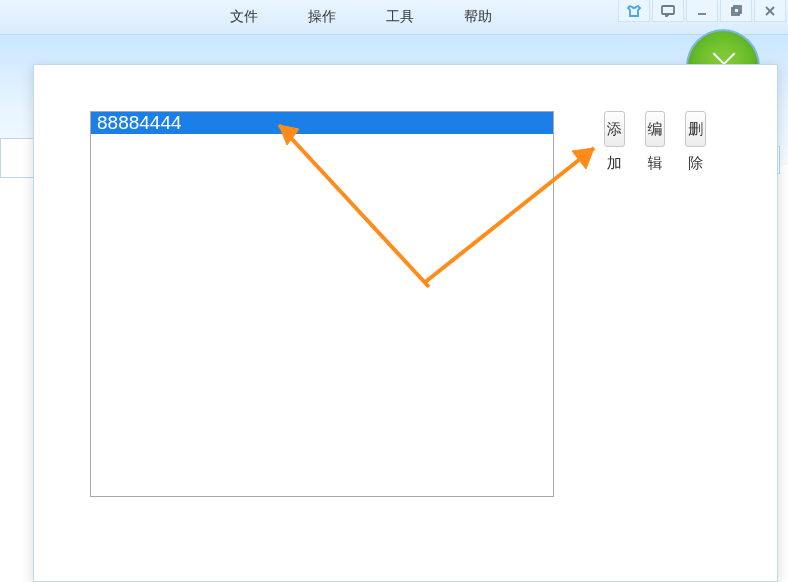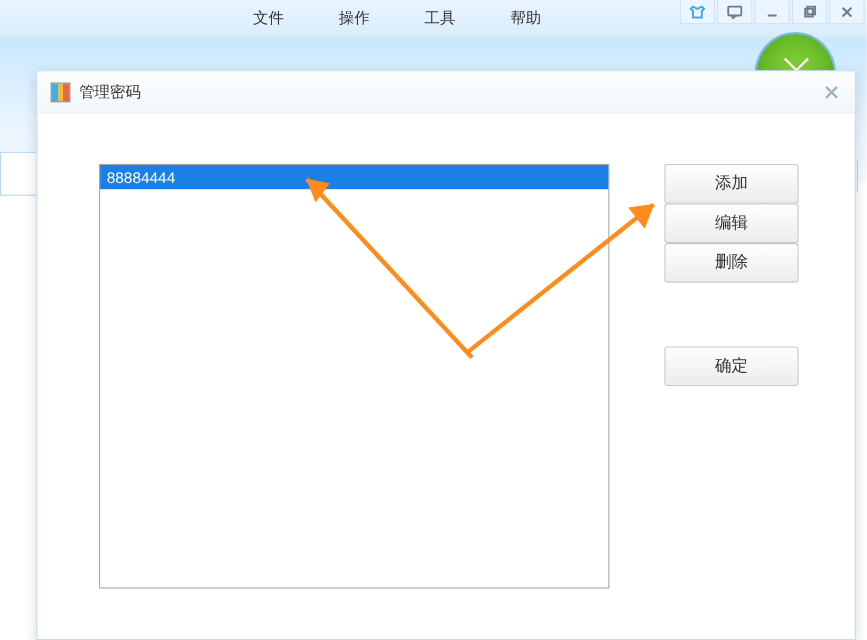--- a/index.html
+++ b/index.html
@@ -115,25 +115,26 @@
     width: 464px; height: 386px;
     border: 1px solid #a8a8a8;
     background: #fff;
   }
   .list-item {
     height: 22px;
     line-height: 22px;
     padding-left: 6px;
     color: #fff;
     background: #1a7fe6;
-    font-size: 14px;
+    font-size: 19px;
   }
   .btn-col {
     display: flex;
-    flex-direction: column;
+    flex-direction: row;
+    gap: 20px;
     width: 122px;
   }
   .btn-col .gap-big { height: 58px; }
   .btn {
     height: 36px;
     border: 1px solid #c8c8c8;
     border-radius: 3px;
     background: linear-gradient(#fefefe, #ececec);
     text-align: center;
     line-height: 34px;
@@ -193,40 +194,29 @@
 </div>
 <div class="search-left-bg"></div>
 <div class="search-stub">
   <svg width="16" height="16" viewBox="0 0 16 16">
       <circle cx="7" cy="7" r="5"></circle>
       <line x1="11" y1="11" x2="15" y2="15"></line>
     </svg>
 </div>
 
 <div class="dialog">
-  <div class="dlg-title">
-    <span class="archive-icon"></span>
-    <span class="title-text">管理密码</span>
-    <div class="dlg-close">
-      <svg width="14" height="14" viewBox="0 0 14 14">
-          <line x1="2" y1="2" x2="12" y2="12"></line>
-          <line x1="12" y1="2" x2="2" y2="12"></line>
-        </svg>
-    </div>
-  </div>
   <div class="dlg-body">
     <div class="listbox">
       <div class="list-item">88884444</div>
     </div>
     <div class="btn-col">
       <div class="btn">添加</div>
       <div class="btn">编辑</div>
       <div class="btn">删除</div>
       <div class="gap-big"></div>
-      <div class="btn">确定</div>
     </div>
 
     <svg class="arrow" style="left:225px; top:42px;" width="180" height="190">
       <line x1="170" y1="180" x2="20" y2="18" stroke-width="4"></line>
       <polygon points="20,18 40,22 28,38"></polygon>
     </svg>
     <svg class="arrow" style="left:380px; top:68px;" width="200" height="160">
       <line x1="10" y1="150" x2="180" y2="15" stroke-width="4"></line>
       <polygon points="180,15 158,18 172,36"></polygon>
     </svg>

